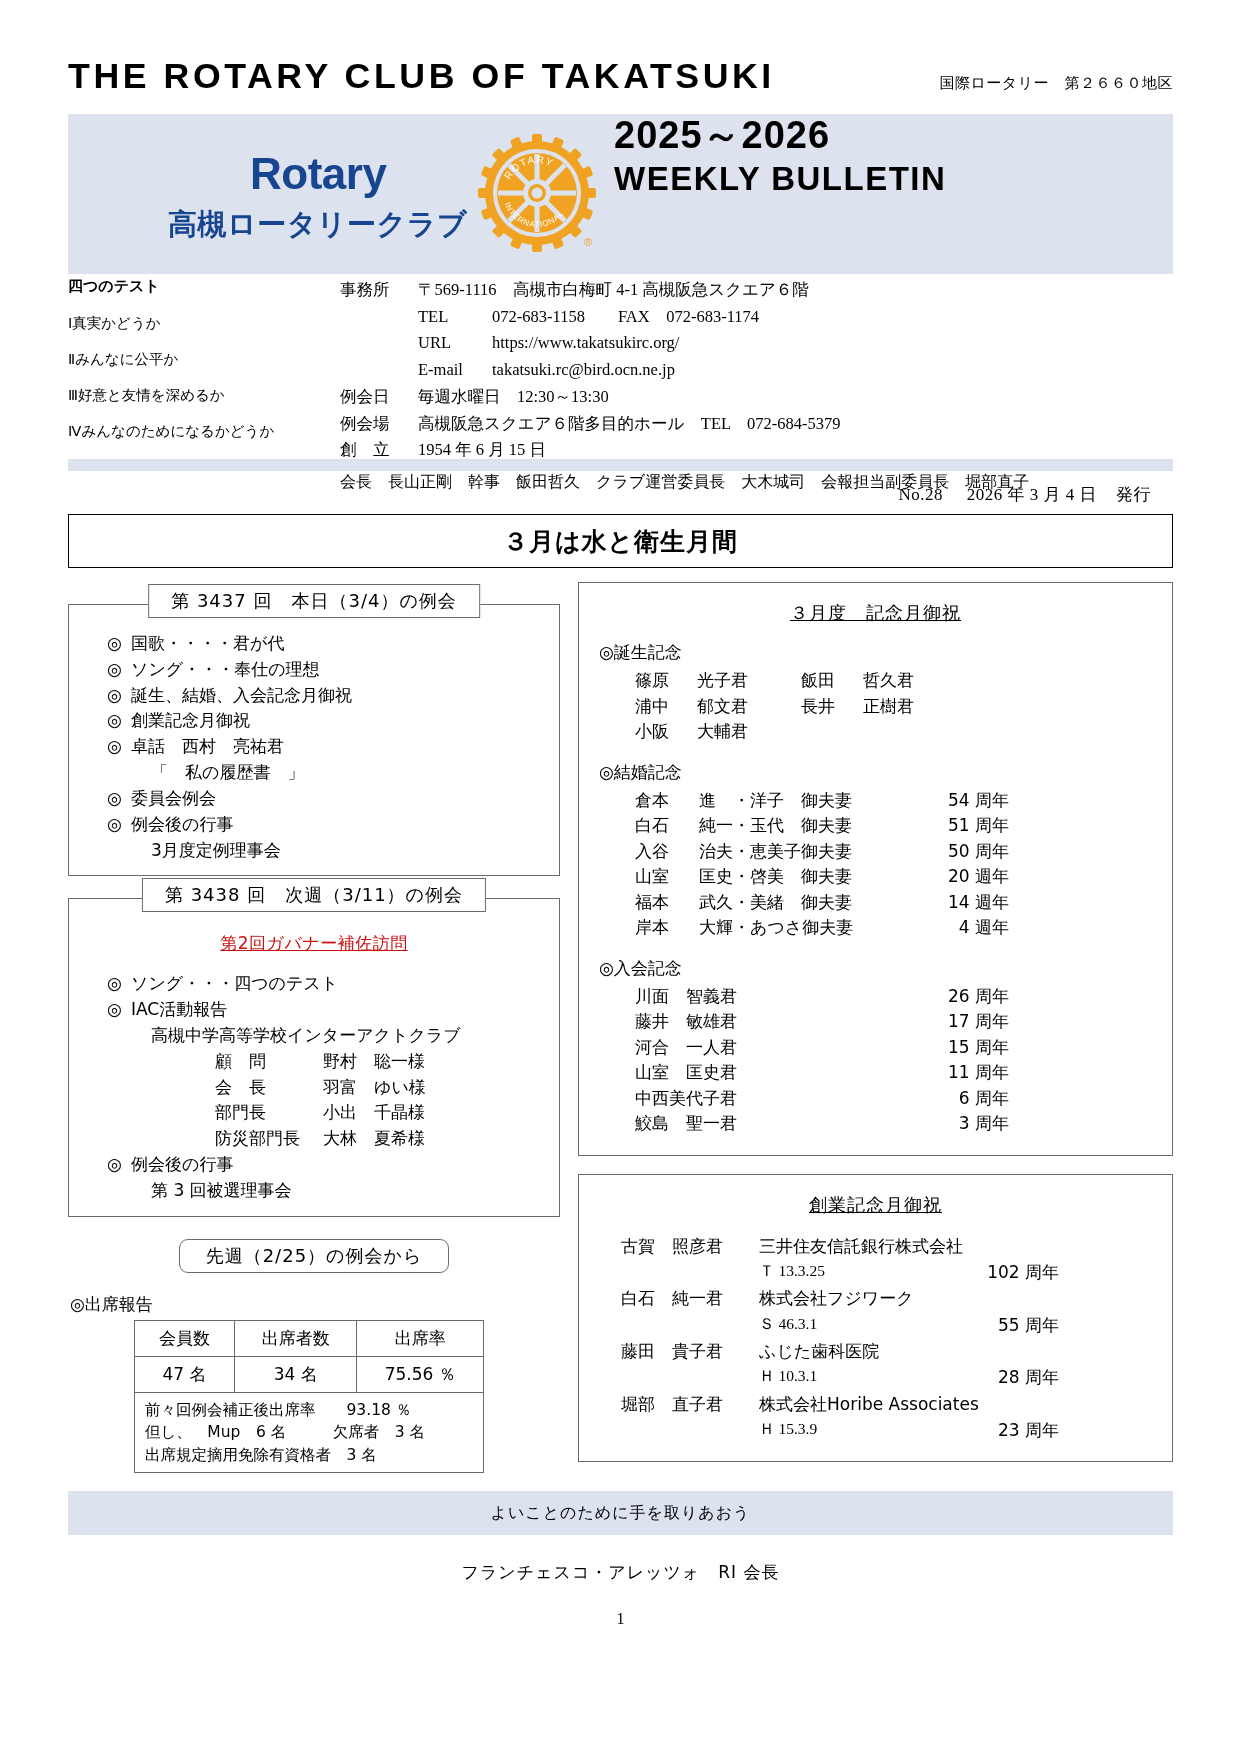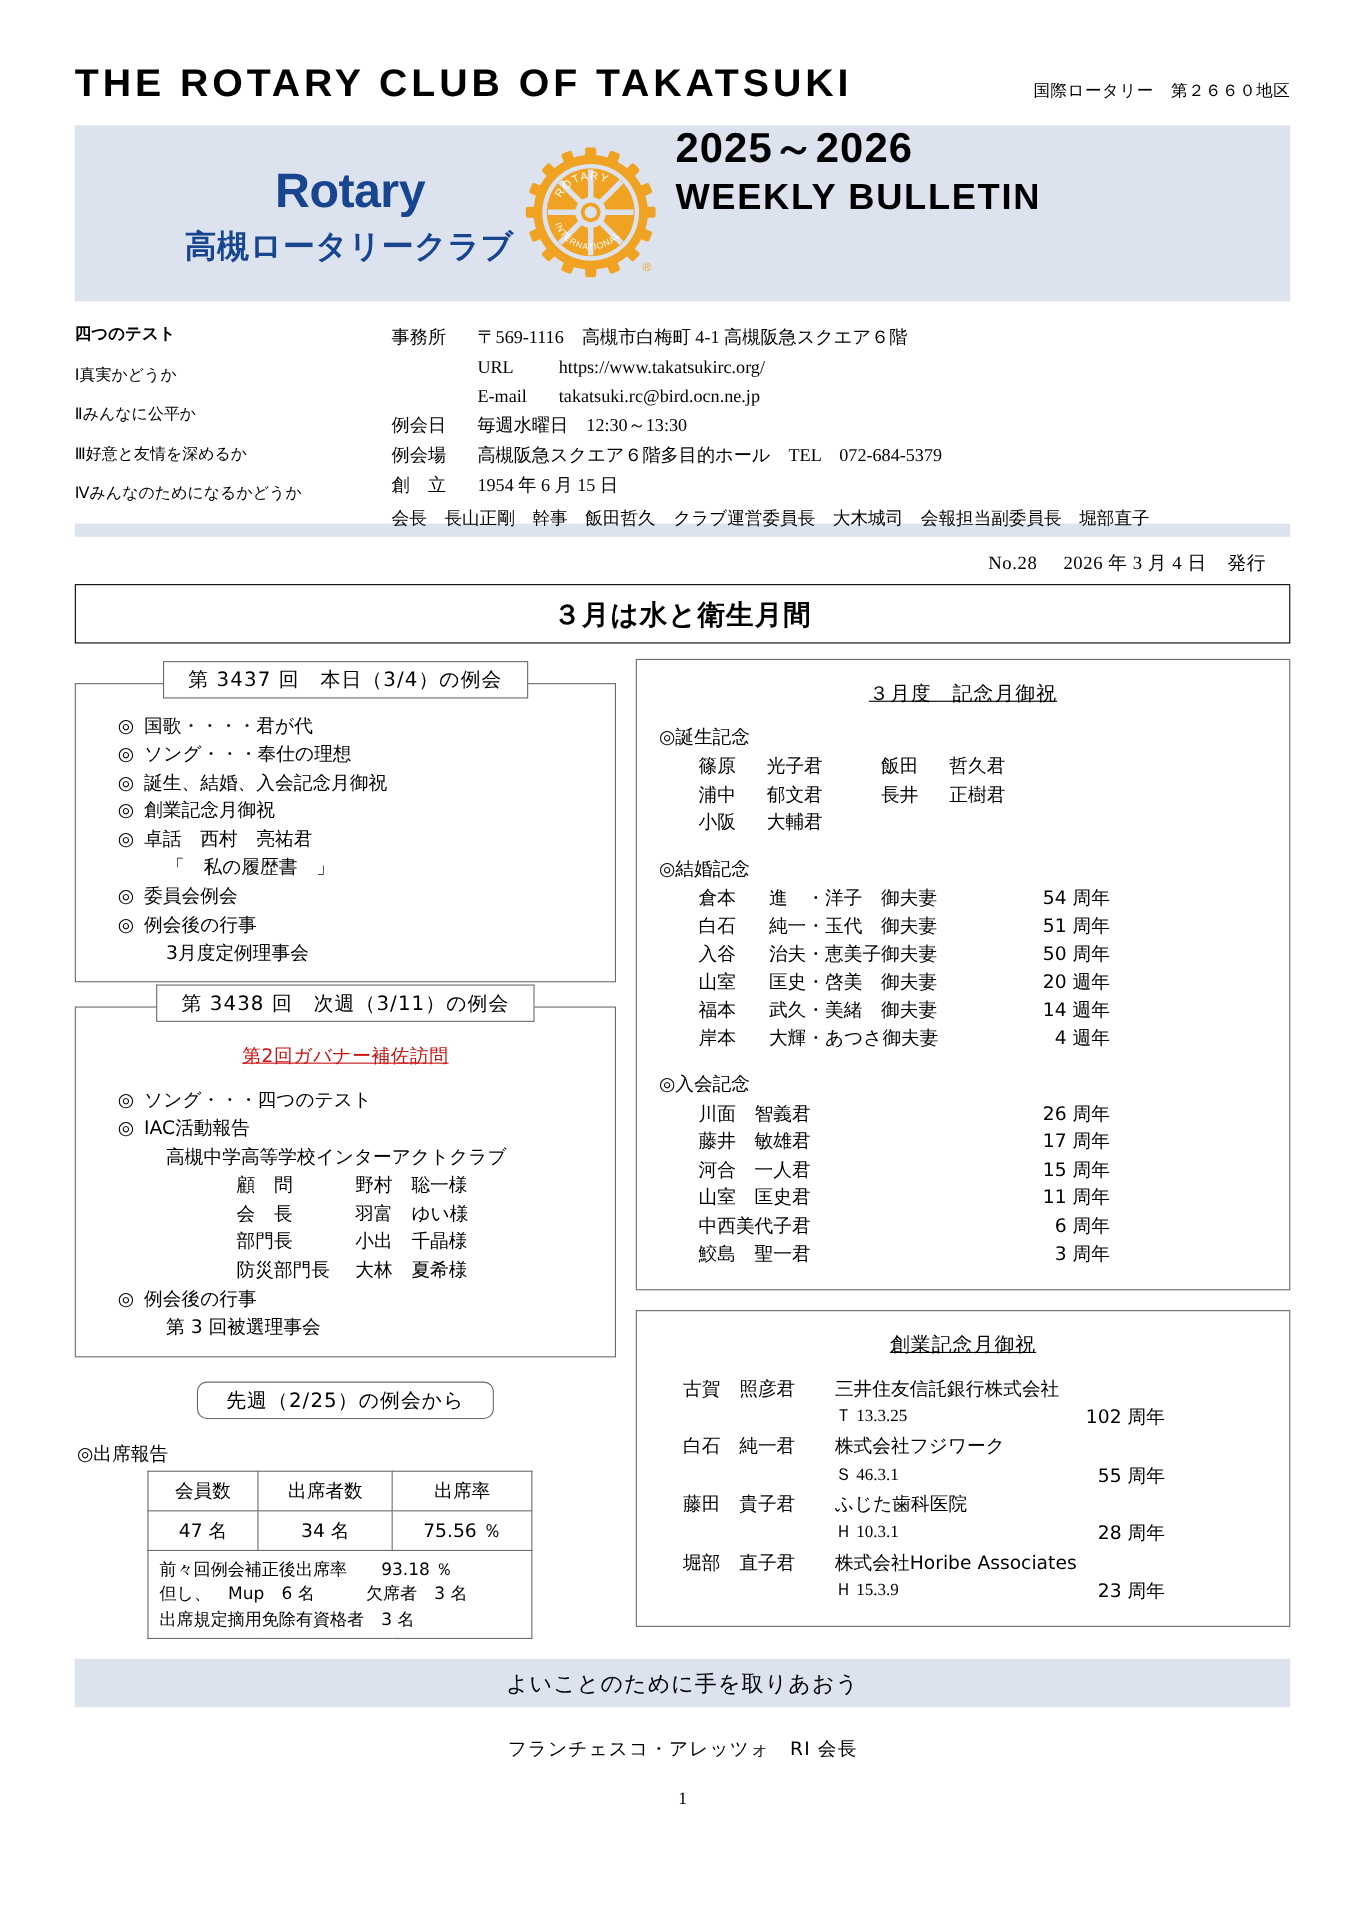--- a/index.html
+++ b/index.html
@@ -108,23 +108,22 @@
     font-family: "Liberation Sans", "DejaVu Sans", sans-serif;
     font-weight: bold;
     font-size: 33px;
     letter-spacing: 1.5px;
     line-height: 1.3;
   }
 
   
   .info-wrap {
     display: flex;
-    margin-top: 20px;
+    margin-top: 3px;
     height: 178px;
-    gap: 16px;
   }
   .four-test {
     width: 272px;
     font-family: "DejaVu Sans", "Liberation Sans", sans-serif;
     font-size: 14.5px;
   }
   .four-test-title {
     font-weight: bold;
     font-size: 15px;
     margin-bottom: 18px;
@@ -373,21 +372,21 @@
   .footer-band {
     margin-top: 18px;
     background: #dce3ef;
     height: 44px;
     display: flex;
     align-items: center;
     justify-content: center;
   }
   .footer-band span {
     font-family: "DejaVu Sans", "Liberation Sans", sans-serif;
-    font-size: 20px;
+    font-size: 16px;
     letter-spacing: 1px;
   }
   .footer-name {
     text-align: center;
     font-family: "DejaVu Sans", "Liberation Sans", sans-serif;
     font-size: 17px;
     margin-top: 26px;
     letter-spacing: 1px;
   }
   .page-num {
@@ -477,20 +476,25 @@
       <div class="four-test-item">Ⅲ好意と友情を深めるか</div>
       <div class="four-test-item">Ⅳみんなのためになるかどうか</div>
     </div>
     <div class="office">
       <div class="office-row">
         <span class="office-label">事務所</span>
         <span>〒569-1116　高槻市白梅町 4-1 高槻阪急スクエア６階</span>
       </div>
       <div class="office-row">
         <span class="office-sub"></span>
+        <span class="office-key">TEL</span>
+        <span>072-683-1158　　FAX　072-683-1174</span>
+      </div>
+      <div class="office-row">
+        <span class="office-sub"></span>
         <span class="office-key">URL</span>
         <span>https://www.takatsukirc.org/</span>
       </div>
       <div class="office-row">
         <span class="office-sub"></span>
         <span class="office-key">E-mail</span>
         <span>takatsuki.rc@bird.ocn.ne.jp</span>
       </div>
       <div class="office-row">
         <span class="office-label">例会日</span>

